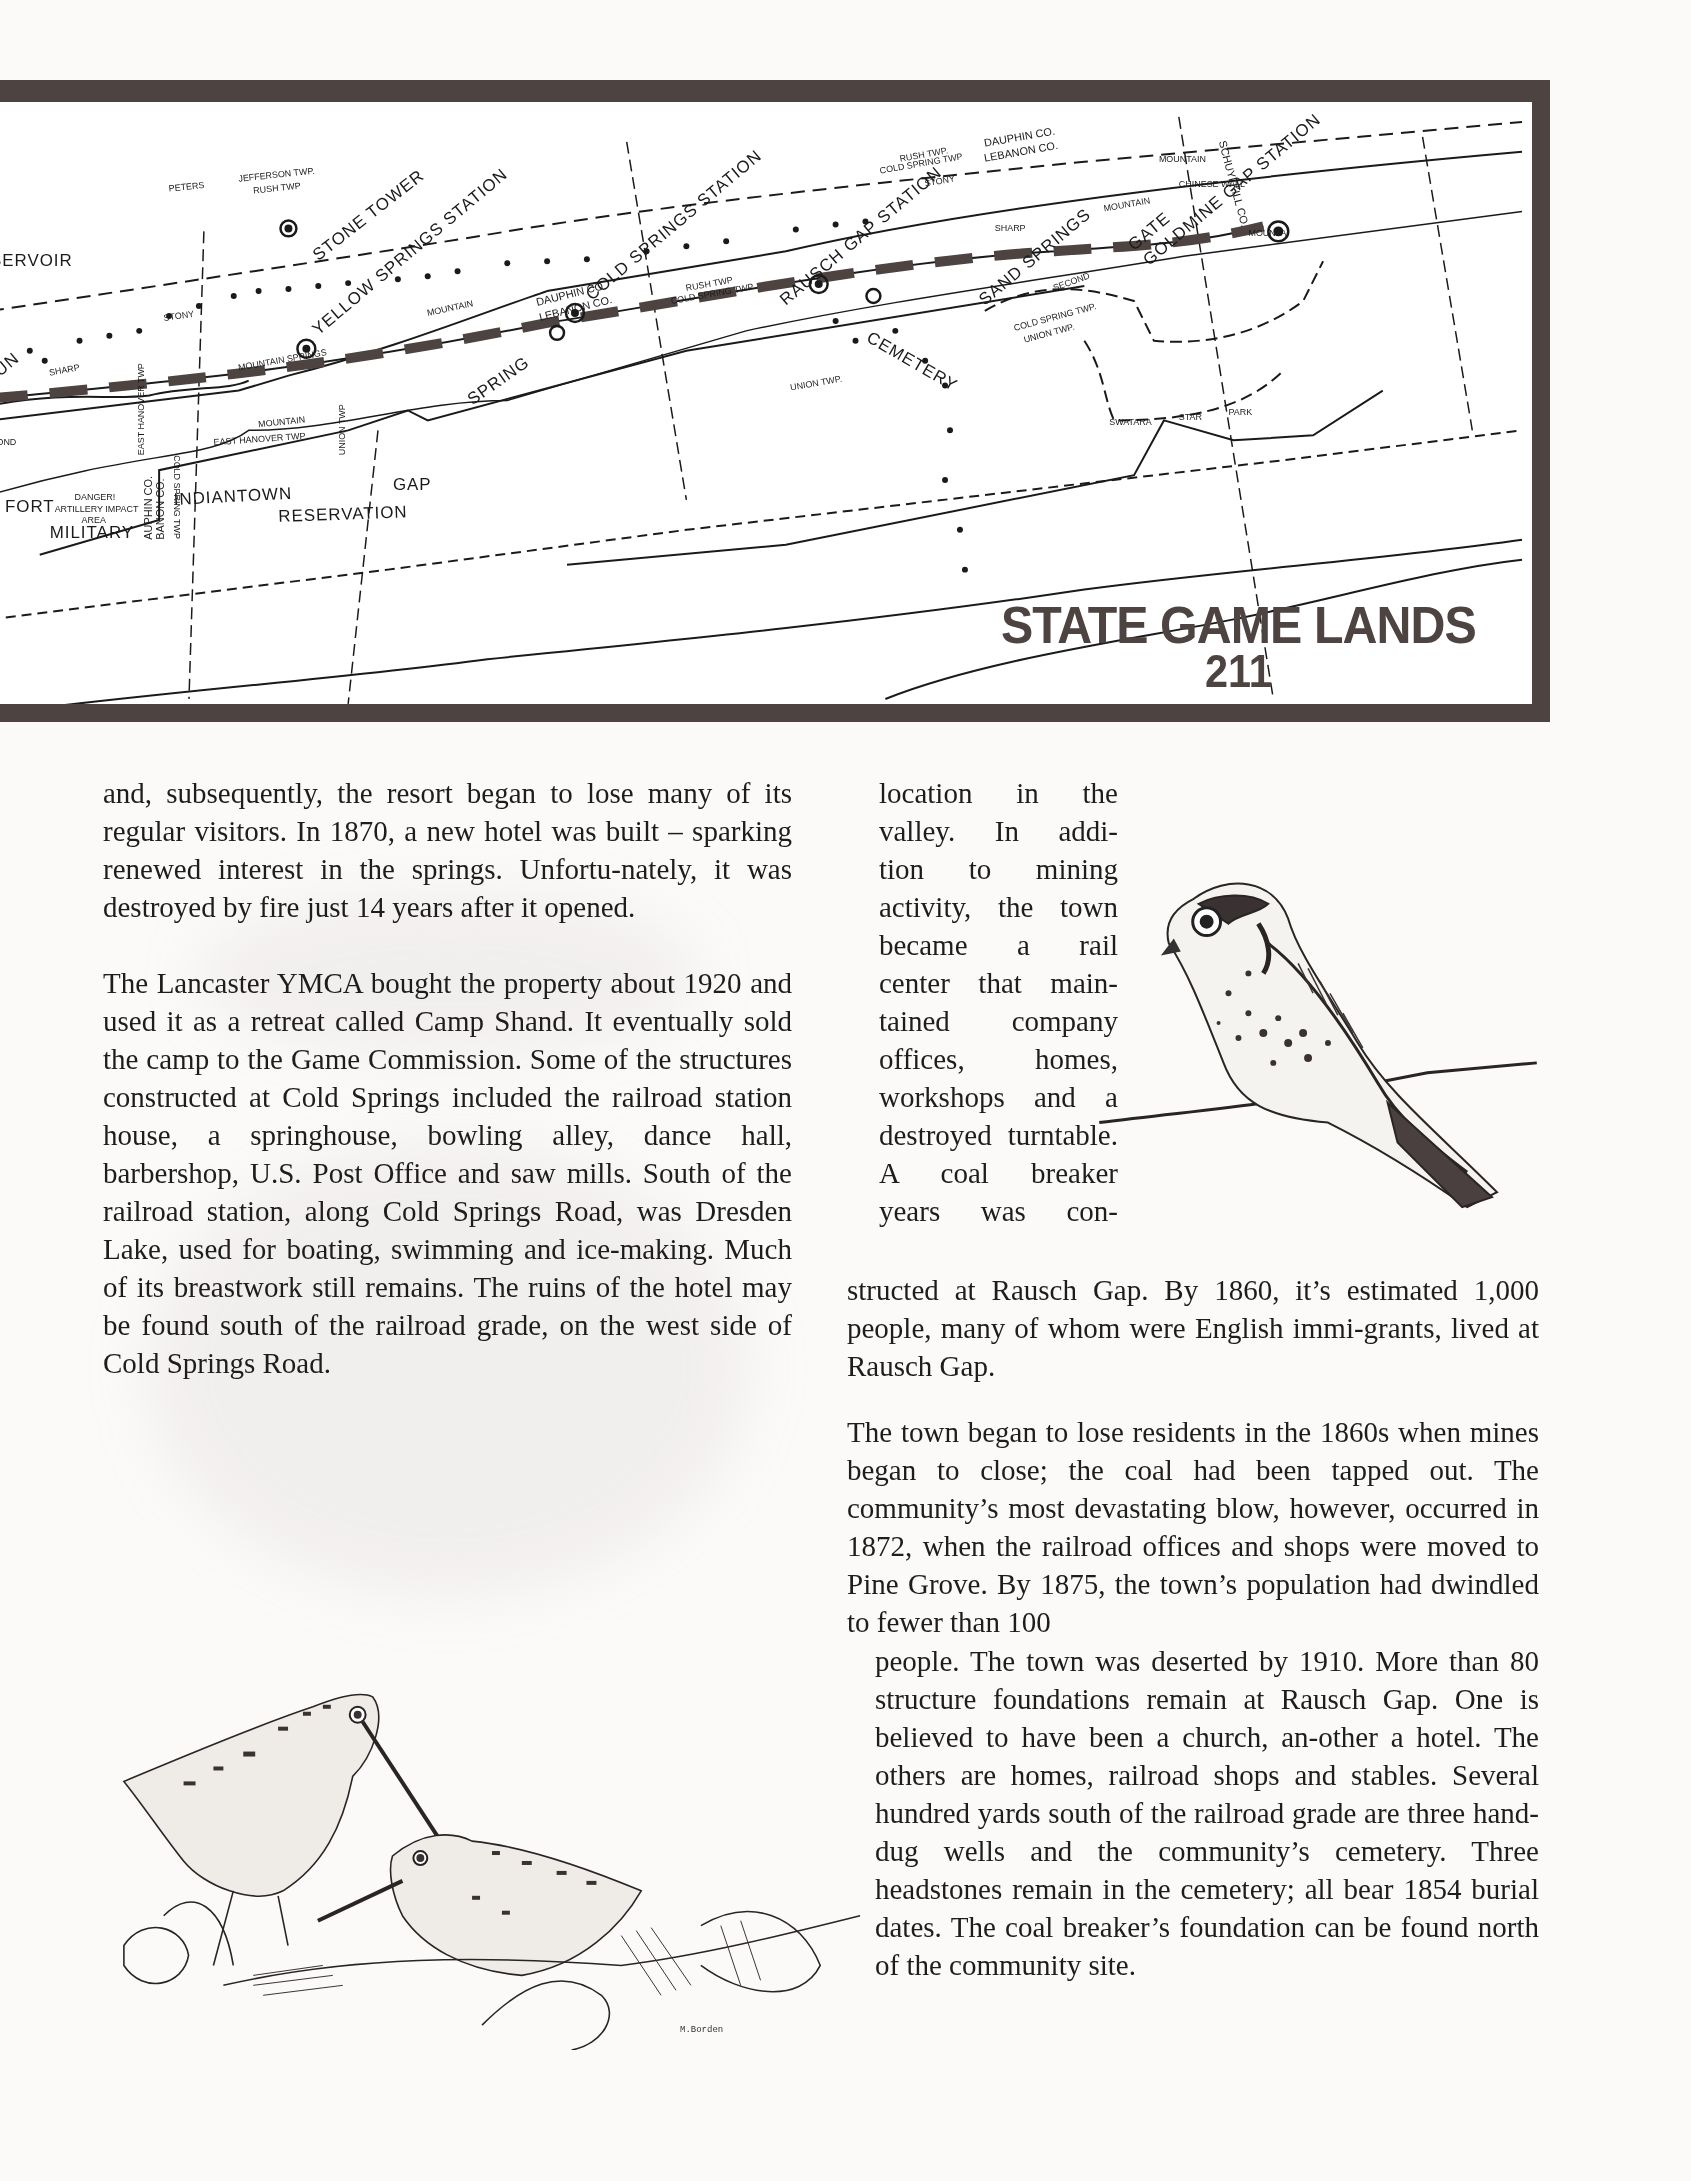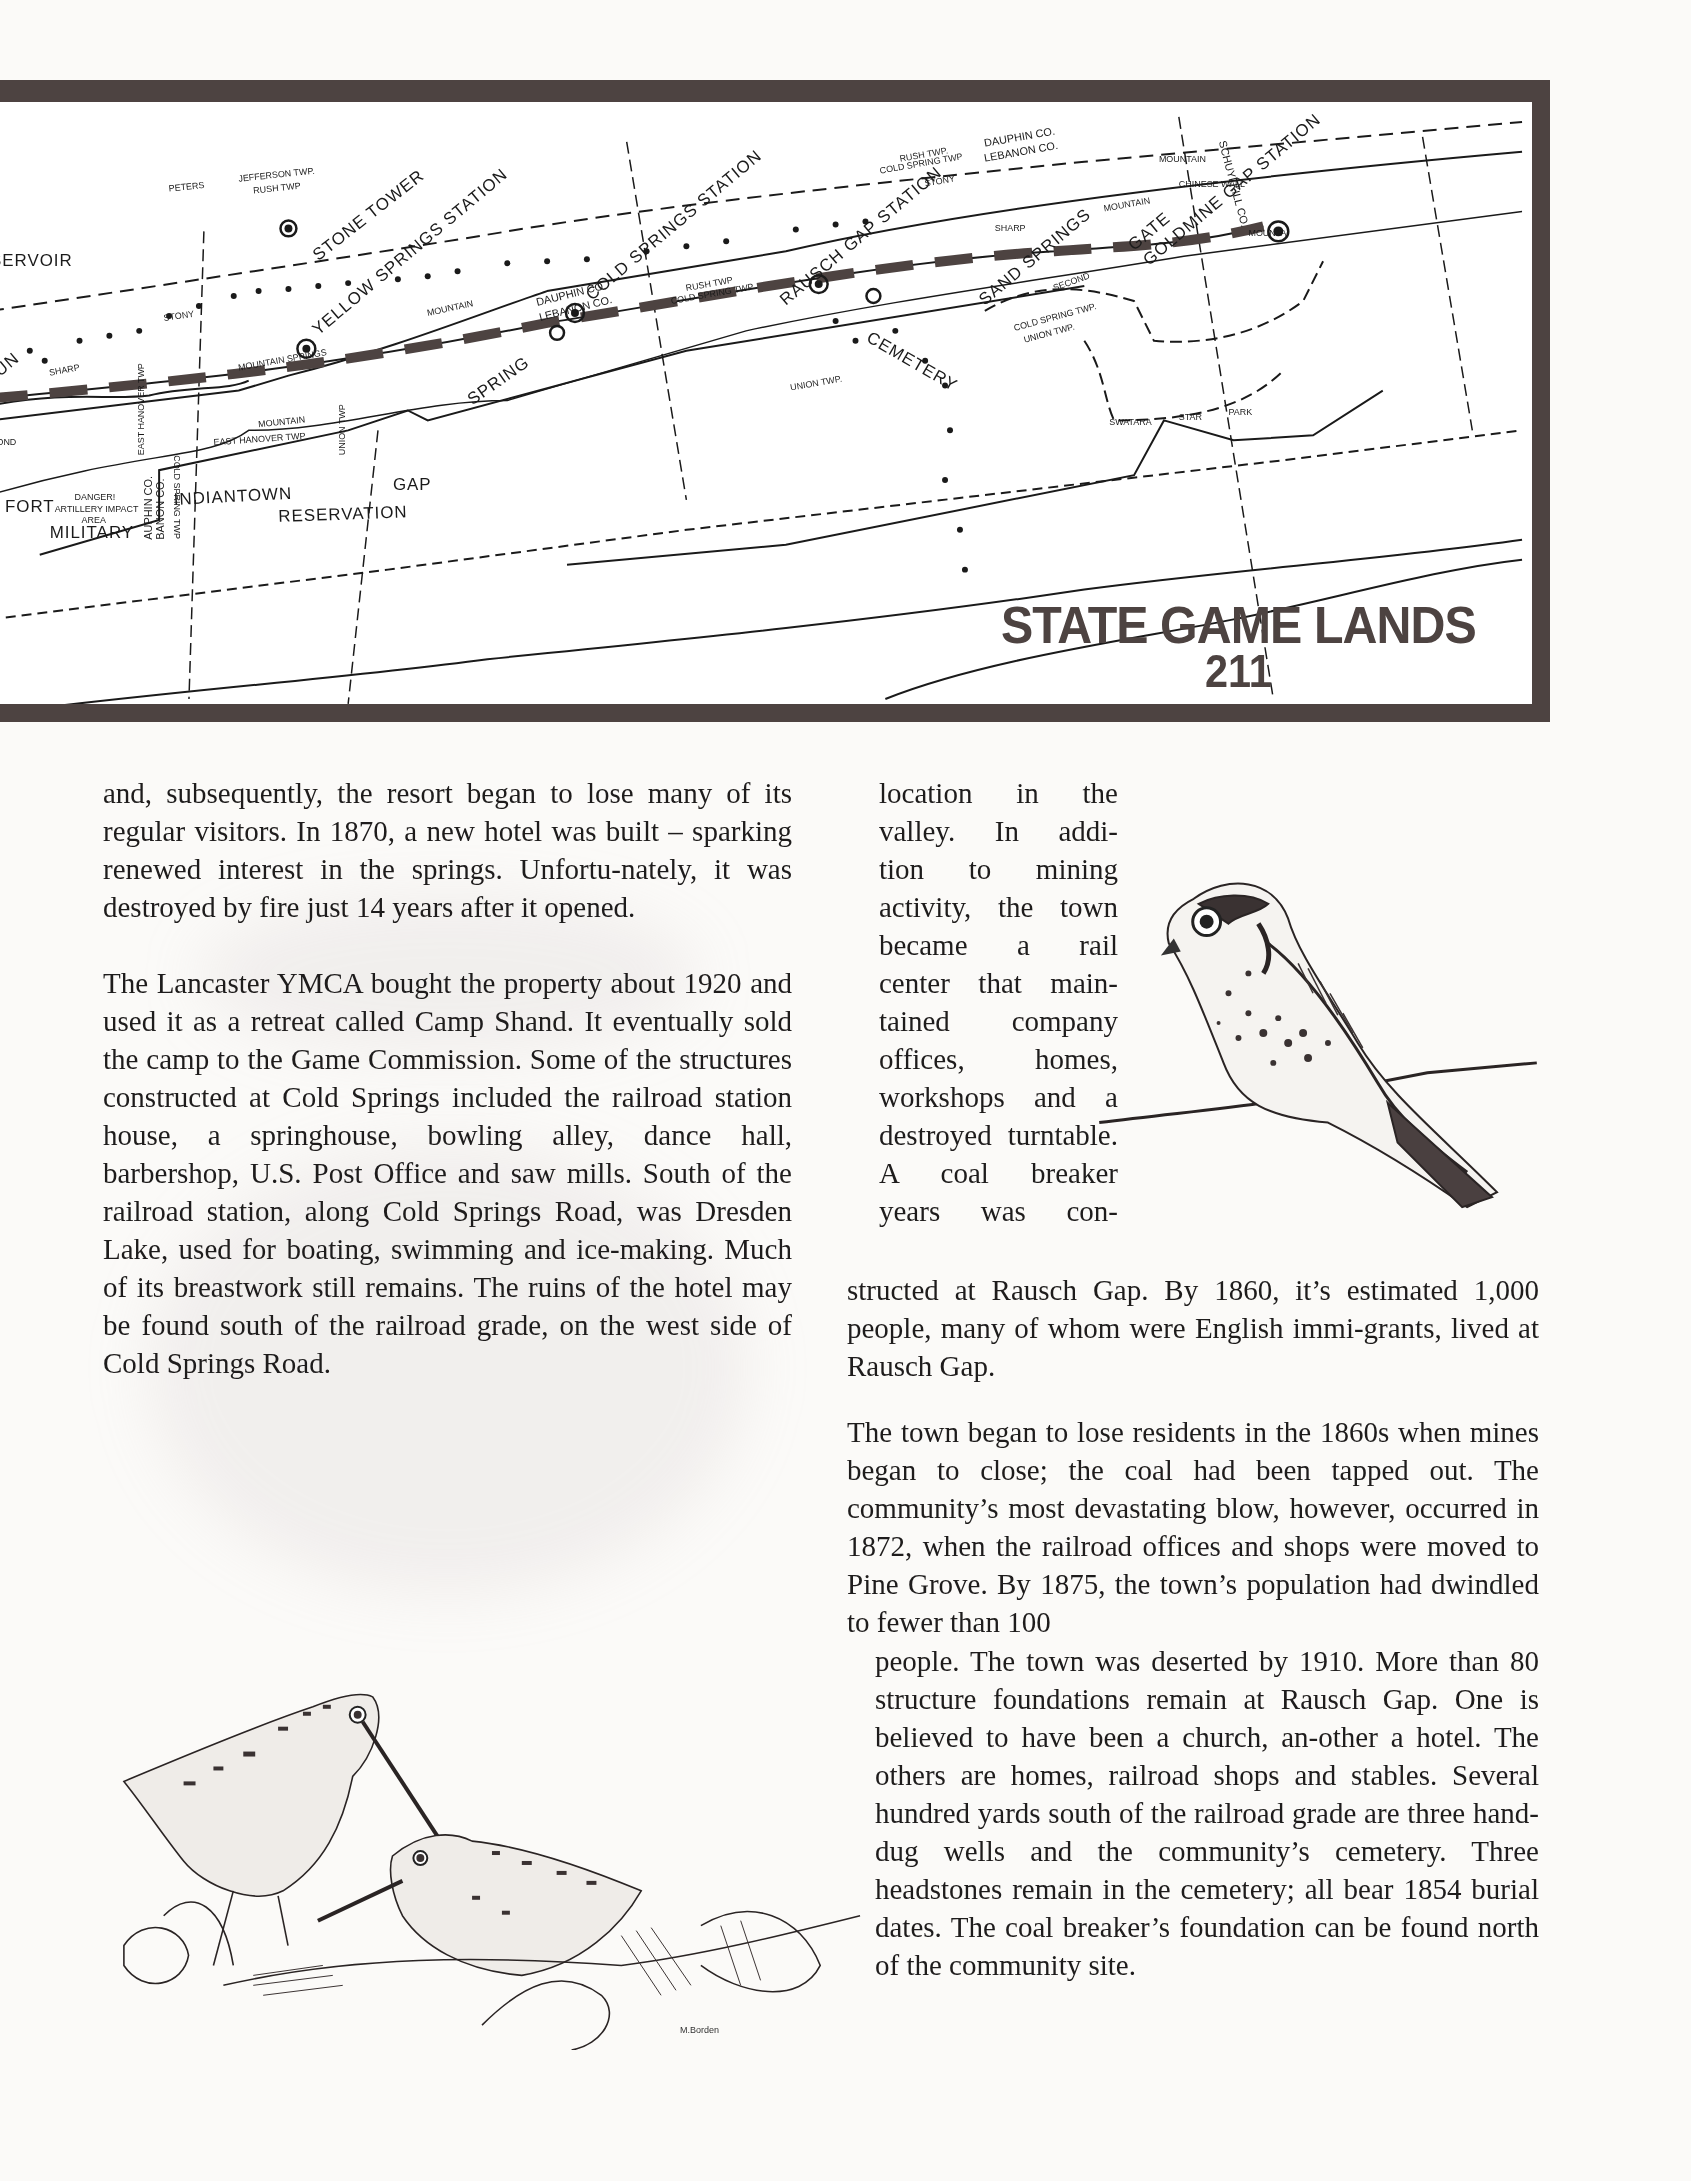--- a/index.html
+++ b/index.html
@@ -45,21 +45,21 @@
   .narrow p { text-align-last:justify; }
   #col-right-mid { left:847px; top:1271px; width:692px; }
   #col-right-bottom { left:847px; top:1413px; width:692px; }
   #col-right-bottom2 { left:875px; top:1642px; width:664px; }
   b.lead { font-weight:bold; }
 
   
   #kestrel { position:absolute; left:1099px; top:864px; width:443px; height:358px; }
   #woodcock { position:absolute; left:104px; top:1667px; width:766px; height:383px; }
   #woodcock-sig { position:absolute; left:680px; top:2025px; font-size:9px;
-    font-family:Liberation Sans, sans-serif; color:#333; }
+    font-family:Liberation Mono, monospace; color:#333; }
 </style>
 </head>
 <body>
 
 <div class="smudge" style="left:199px;top:896px;width:498px;height:159px;"></div>
 <div class="smudge" style="left:149px;top:1144px;width:597px;height:448px;"></div>
 
 <div id="map-frame">
   <svg id="map-svg" viewBox="0 0 1550 605">
     <g fill="none" stroke="#1a1a1a" stroke-width="2">

